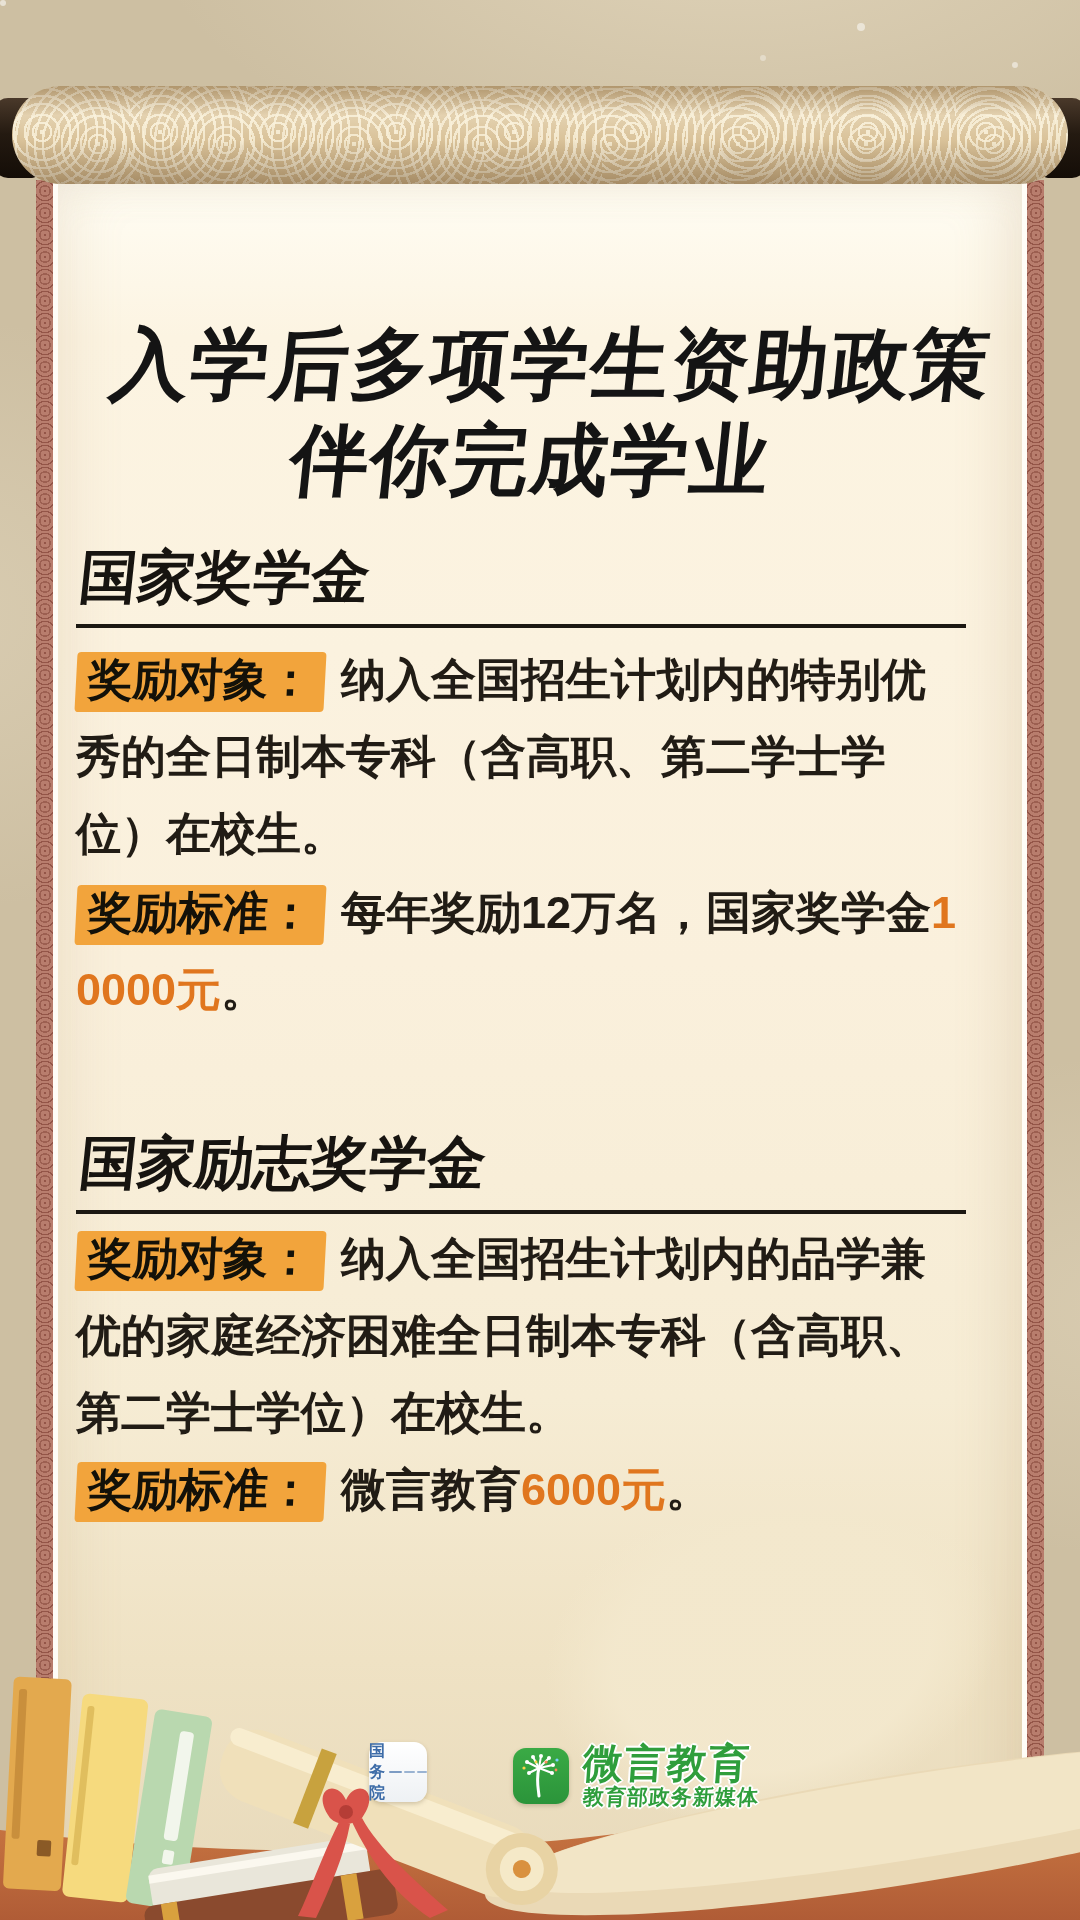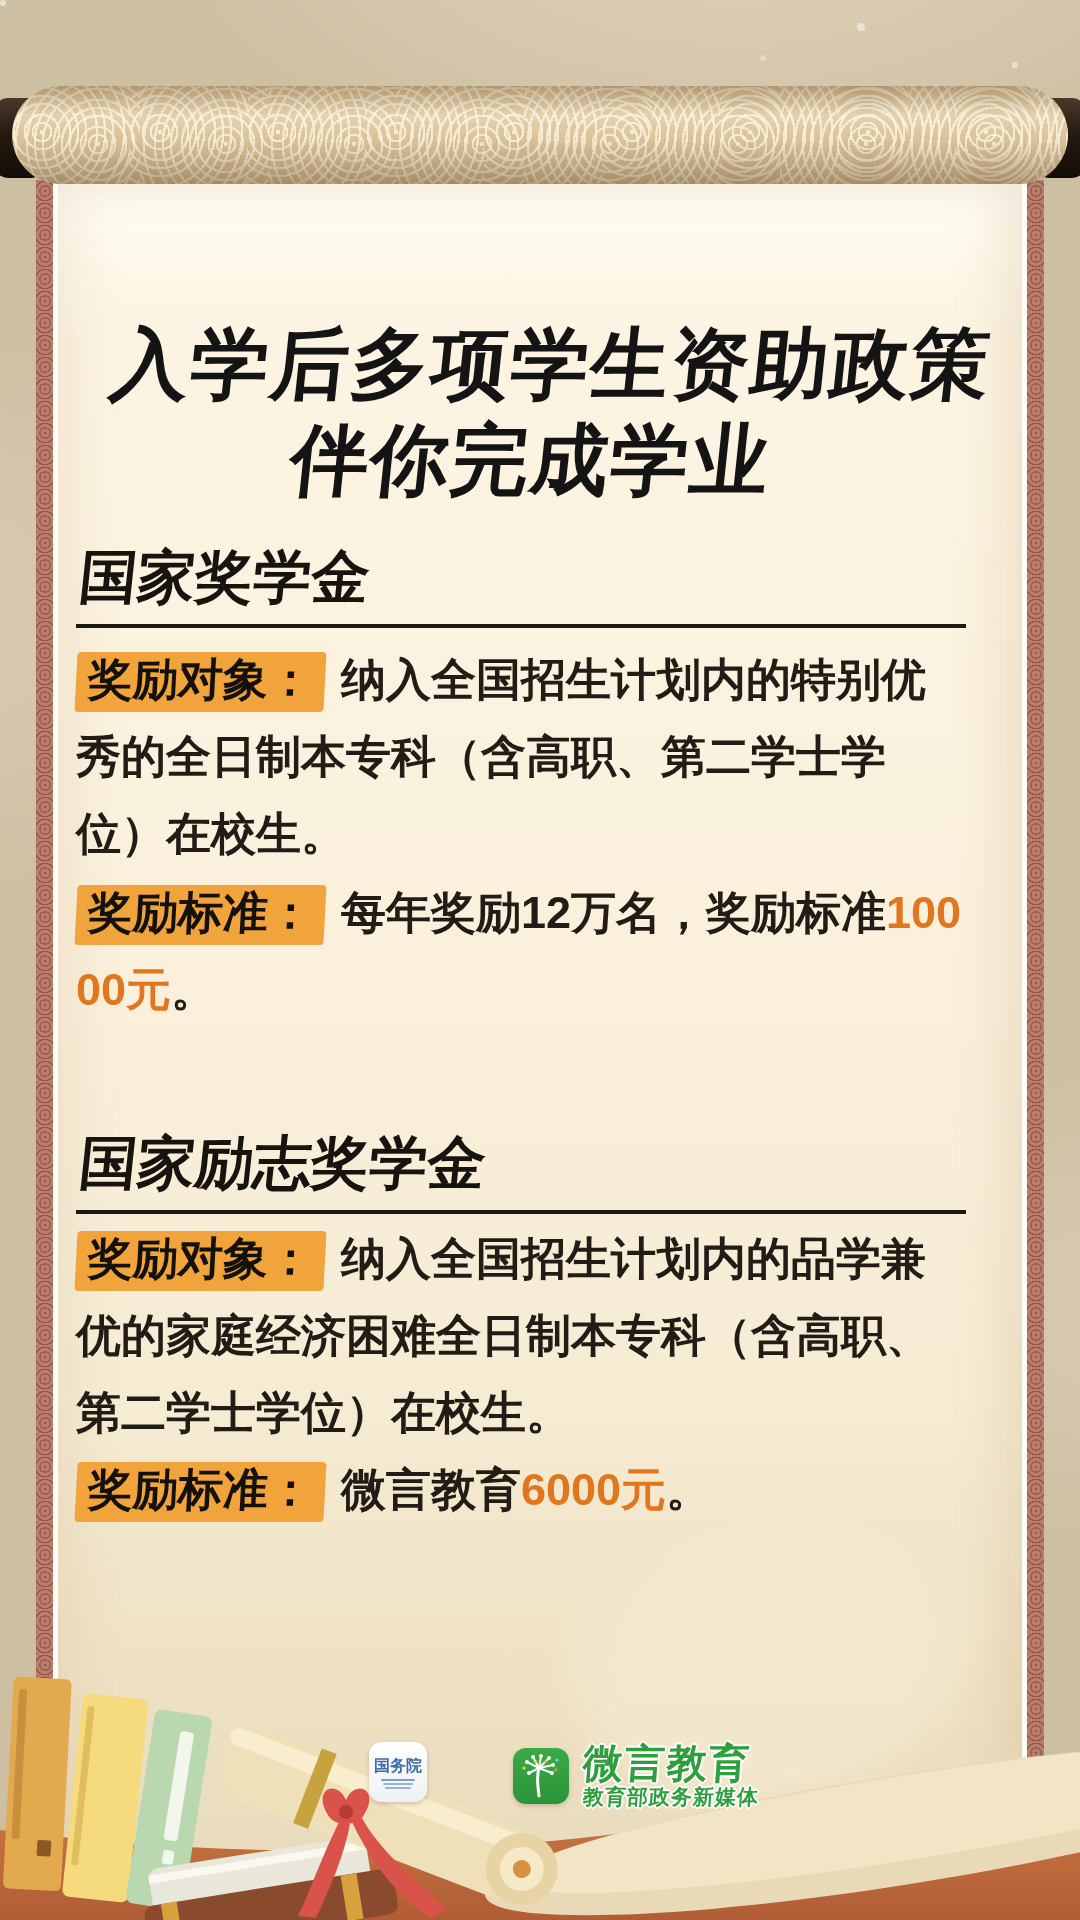--- a/index.html
+++ b/index.html
@@ -61,21 +61,21 @@
     font-weight:900;color:#131109;transform:skewX(-3deg);line-height:1.15;}
   .amount{color:#e0761e;font-weight:900;}
   
   .wave-svg{position:absolute;left:0;bottom:0;width:1080px;height:240px;z-index:4;}
   .books-svg{position:absolute;left:0;bottom:0;width:660px;height:260px;z-index:5;}
   
   .footer{position:absolute;top:1742px;left:0;width:100%;z-index:6;display:flex;
     justify-content:center;align-items:flex-start;gap:86px;transform:translateX(24px);}
   .logo-group{display:flex;align-items:center;gap:14px;}
   .sc-icon{width:58px;height:60px;border-radius:13px;background:linear-gradient(180deg,#ffffff,#eef1f4);
-    box-shadow:0 2px 4px rgba(90,70,40,.25);display:flex;flex-direction:column;align-items:center;
+    box-shadow:0 2px 4px rgba(90,70,40,.25);display:flex;flex-direction:row;align-items:center;
     justify-content:center;gap:2px;}
   .sc-icon .sc-cn{font-size:16px;font-weight:900;color:#3d6ca8;letter-spacing:0;}
   .sc-line{height:2px;background:#7d9cc4;border-radius:1px;}
   .sc-l1{width:34px;}.sc-l2{width:30px;background:#9ab3d2;}.sc-l3{width:26px;background:#9ab3d2;}
   .sc-text .cn{font-size:37px;font-weight:900;color:#ffffff;line-height:40px;letter-spacing:1px;
     text-shadow:0 2px 4px rgba(120,90,50,.35);}
   .sc-text .en{font-family:"Liberation Serif","DejaVu Serif",serif;font-size:25px;color:#fdfbf6;
     line-height:30px;text-shadow:0 2px 3px rgba(120,90,50,.3);}
   .wy-icon{width:56px;height:56px;border-radius:13px;background:linear-gradient(180deg,#3aaa45,#2b943a);
     box-shadow:0 2px 4px rgba(90,70,40,.25);display:flex;align-items:center;justify-content:center;}
@@ -112,21 +112,21 @@
           <span class="tline">伴你完成学业</span>
         </h1>
 
         <section class="sec1">
           <h2 class="sec-heading">国家奖学金</h2>
           <div class="divider"></div>
           <p class="body-p">
             <span class="hl">奖励对象：</span><span>纳入全国招生计划内的特别优秀的全日制本专科（含高职、第二学士学位）在校生。</span>
           </p>
           <p class="body-p standard">
-            <span class="hl">奖励标准：</span><span>每年奖励12万名，奖励标准</span><span class="amount">10000元</span><span>。</span>
+            <span class="hl">奖励标准：</span><span>每年奖励12万名，国家奖学金</span><span class="amount">10000元</span><span>。</span>
           </p>
         </section>
 
         <section class="sec2">
           <h2 class="sec-heading second">国家励志奖学金</h2>
           <div class="divider"></div>
           <p class="body-p">
             <span class="hl">奖励对象：</span><span>纳入全国招生计划内的品学兼优的家庭经济困难全日制本专科（含高职、第二学士学位）在校生。</span>
           </p>
           <p class="body-p standard">

